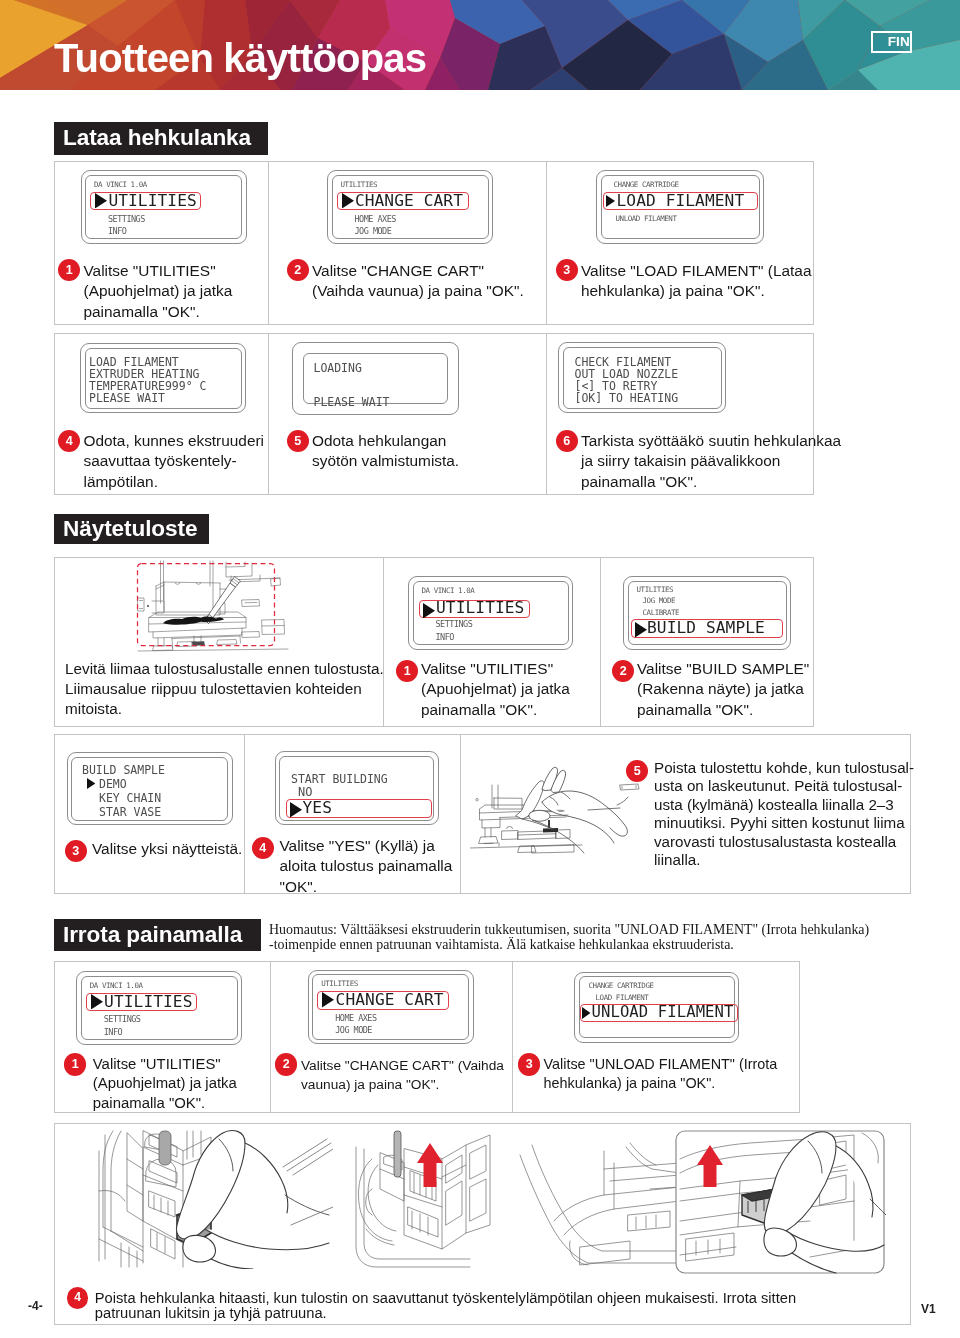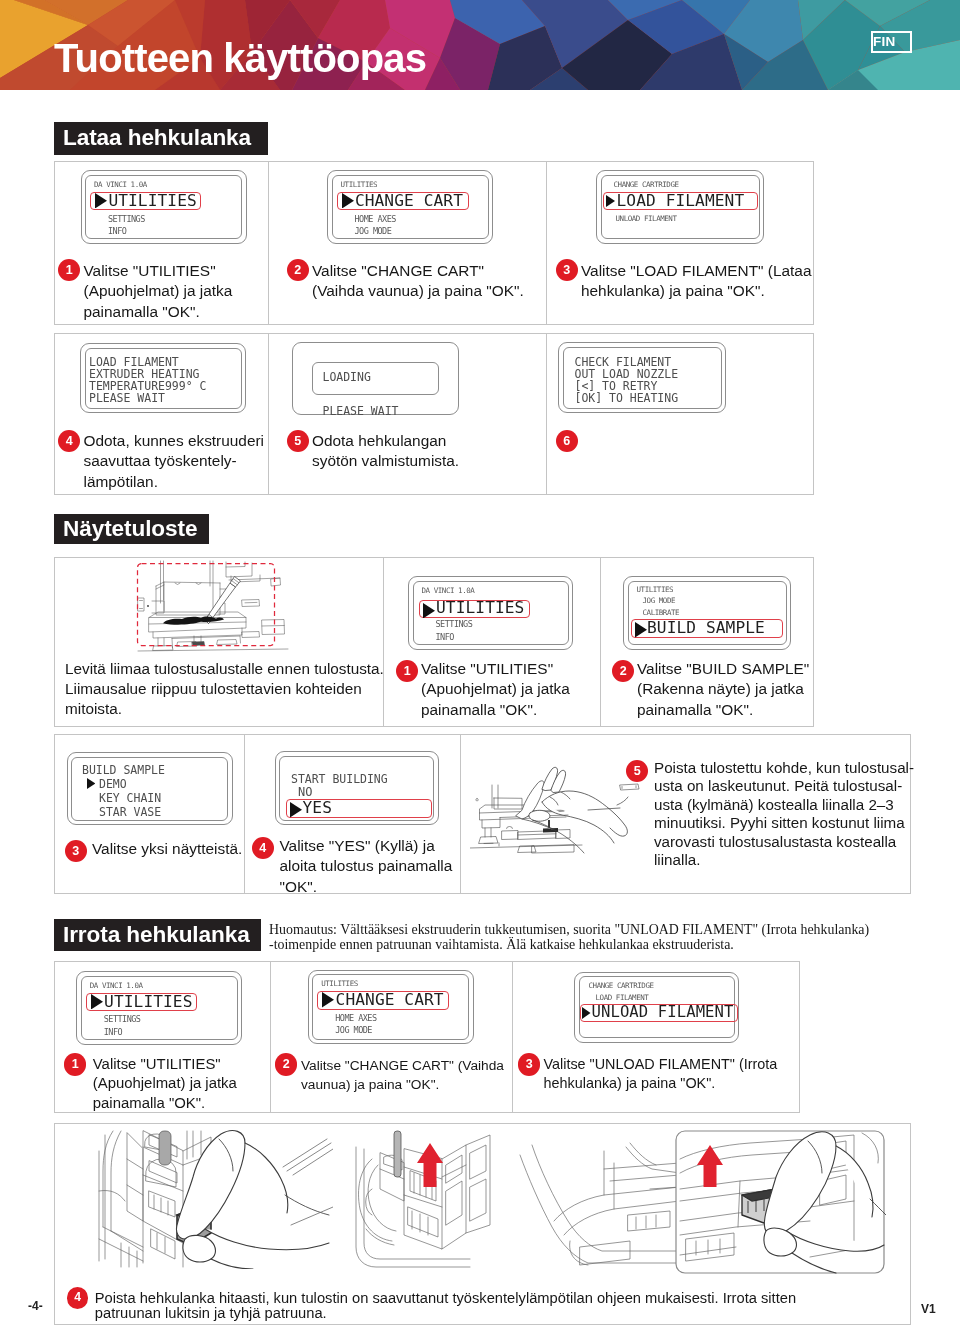--- a/index.html
+++ b/index.html
@@ -3,21 +3,21 @@
 <meta charset="utf-8">
 <style>
   html,body{margin:0;padding:0;}
   body{width:960px;height:1338px;background:#fff;font-family:"Liberation Sans",sans-serif;position:relative;overflow:hidden;}
   .page{position:absolute;left:0;top:0;width:960px;height:1338px;border-radius:27px;}
   
   .hdr{position:absolute;left:0;top:0;width:960px;height:90px;overflow:hidden;}
   .hdr svg{display:block;}
   .hdr-title{position:absolute;left:54px;top:38px;color:#fff;font-size:40px;line-height:40px;font-weight:bold;letter-spacing:-0.85px;}
   .fin-box{position:absolute;left:871px;top:31px;width:41px;height:22px;border:2px solid #fff;box-sizing:border-box;}
-  .fin-box span{position:absolute;left:0;top:2px;width:37px;text-align:left;line-height:14px;color:#fff;font-size:13.5px;font-weight:bold;letter-spacing:0.2px;}
+  .fin-box span{position:absolute;left:0;top:2px;width:37px;text-align:right;line-height:14px;color:#fff;font-size:13.5px;font-weight:bold;letter-spacing:0.2px;}
   
   .secbar{position:absolute;background:#231f20;color:#fff;font-weight:bold;
           display:flex;align-items:center;padding-left:9px;box-sizing:border-box;letter-spacing:-0.1px;}
   
   .tbl{position:absolute;box-sizing:border-box;border:1px solid #c4c4c4;}
   .vline{position:absolute;width:1px;background:#c4c4c4;}
   
   .stepnum{position:absolute;border-radius:50%;background:#e01b24;color:#fff;
            font-weight:bold;text-align:center;}
   .steptxt{position:absolute;color:#171717;white-space:pre-line;}
@@ -135,41 +135,42 @@
 <div class="vline" style="left:268px;top:333px;height:162px;"></div>
 <div class="vline" style="left:546px;top:333px;height:162px;"></div>
 <div class="lcd" style="left:80px;top:343px;width:166px;height:70px;border-radius:9px;padding:3.5px;">
       <div class="lcd-in" style="border-radius:6px;">
         <div class="lcdline" style="left:3.5px;top:8px;font-size:11.5px;letter-spacing:-0.02px;color:#4e4e4e;">LOAD FILAMENT</div>
         <div class="lcdline" style="left:3.5px;top:20px;font-size:11.5px;letter-spacing:-0.02px;color:#4e4e4e;">EXTRUDER HEATING</div>
         <div class="lcdline" style="left:3.5px;top:32px;font-size:11.5px;letter-spacing:-0.02px;color:#4e4e4e;">TEMPERATURE999° C</div>
         <div class="lcdline" style="left:3.5px;top:44px;font-size:11.5px;letter-spacing:-0.02px;color:#4e4e4e;">PLEASE WAIT</div>
       </div>
     </div>
-<div class="lcd" style="left:291.5px;top:342px;width:167px;height:73px;border-radius:9px;padding:19px;">
+<div class="lcd" style="left:291.5px;top:342px;width:167px;height:73px;border-radius:9px;padding:10px;">
       <div class="lcd-in" style="border-radius:6px;">
         <div class="lcdline" style="left:10px;top:9px;font-size:11.5px;letter-spacing:-0.02px;color:#4e4e4e;">LOADING</div>
         <div class="lcdline" style="left:10px;top:43px;font-size:11.5px;letter-spacing:-0.02px;color:#4e4e4e;">PLEASE WAIT</div>
       </div>
     </div>
 <div class="lcd" style="left:558px;top:342px;width:168px;height:71px;border-radius:9px;padding:3.5px;">
       <div class="lcd-in" style="border-radius:6px;">
         <div class="lcdline" style="left:11px;top:9px;font-size:11.5px;letter-spacing:-0.02px;color:#4e4e4e;">CHECK FILAMENT</div>
         <div class="lcdline" style="left:11px;top:21px;font-size:11.5px;letter-spacing:-0.02px;color:#4e4e4e;">OUT LOAD NOZZLE</div>
         <div class="lcdline" style="left:11px;top:33px;font-size:11.5px;letter-spacing:-0.02px;color:#4e4e4e;">[&lt;] TO RETRY</div>
         <div class="lcdline" style="left:11px;top:45px;font-size:11.5px;letter-spacing:-0.02px;color:#4e4e4e;">[OK] TO HEATING</div>
       </div>
     </div>
 <div class="stepnum" style="left:58px;top:429.6px;width:22.3px;height:22.3px;line-height:22.3px;font-size:12.5px;">4</div>
 <div class="steptxt" style="left:83.5px;top:430.5px;width:185px;font-size:15.4px;line-height:20.6px;">Odota, kunnes ekstruuderi
 saavuttaa työskentely-
 lämpötilan.</div>
 <div class="stepnum" style="left:286.5px;top:429.6px;width:22.3px;height:22.3px;line-height:22.3px;font-size:12.5px;">5</div>
 <div class="steptxt" style="left:312px;top:430.5px;width:180px;font-size:15.4px;line-height:20.6px;">Odota hehkulangan syötön valmistumista.</div>
 <div class="stepnum" style="left:555.5px;top:429.6px;width:22.3px;height:22.3px;line-height:22.3px;font-size:12.5px;">6</div>
+<div class="steptxt" style="left:581px;top:430.5px;width:264px;font-size:15.4px;line-height:20.6px;">Tarkista syöttääkö suutin hehkulankaa ja siirry takaisin päävalikkoon painamalla "OK".</div>
 <div class="secbar" style="left:54px;top:513.7px;width:155.2px;height:30.7px;font-size:22.6px;">Näytetuloste</div>
 <div class="tbl" style="left:54px;top:557px;width:760px;height:170px;"></div>
 <div class="vline" style="left:383px;top:557px;height:170px;"></div>
 <div class="vline" style="left:599.5px;top:557px;height:170px;"></div>
 <svg class="ill" style="left:130px;top:558px;" width="160" height="96" viewBox="0 0 160 96">
 <g fill="none" stroke="#5a5a5a" stroke-width="0.55" stroke-linejoin="round" stroke-linecap="round">
 
   <path d="M30.5 3 L30.5 45"></path>
         <path d="M33.5 3 L33.5 42"></path>
   <path d="M80 3 L80 28"></path>
@@ -340,21 +341,21 @@
   <path d="M118 48 L150 46"></path>
 </g>
 </svg>
 <div class="stepnum" style="left:626px;top:760px;width:22.3px;height:22.3px;line-height:22.3px;font-size:12.5px;">5</div>
 <div class="steptxt" style="left:654px;top:758.5px;width:268px;font-size:15.2px;line-height:18.6px;">Poista tulostettu kohde, kun tulostusal-
 usta on laskeutunut. Peitä tulostusal-
 usta (kylmänä) kostealla liinalla 2–3
 minuutiksi. Pyyhi sitten kostunut liima
 varovasti tulostusalustasta kostealla
 liinalla.</div>
-<div class="secbar" style="left:54px;top:919.1px;width:207.4px;height:31.5px;font-size:22.6px;">Irrota hehkulanka</div>
+<div class="secbar" style="left:54px;top:919.1px;width:207.4px;height:31.5px;font-size:22.6px;">Irrota painamalla</div>
 <div class="note" style="left:269px;top:921.5px;width:652px;font-size:13.9px;line-height:15.4px;">Huomautus: Välttääksesi ekstruuderin tukkeutumisen, suorita "UNLOAD FILAMENT" (Irrota hehkulanka)
 -toimenpide ennen patruunan vaihtamista. Älä katkaise hehkulankaa ekstruuderista.</div>
 <div class="tbl" style="left:54px;top:961px;width:746px;height:152px;"></div>
 <div class="vline" style="left:269.5px;top:961px;height:152px;"></div>
 <div class="vline" style="left:512px;top:961px;height:152px;"></div>
 <div class="lcd" style="left:76.2px;top:971px;width:166px;height:73.5px;border-radius:9px;padding:3.5px;">
       <div class="lcd-in" style="border-radius:6px;">
         <div class="lcdline" style="left:8px;top:5px;font-size:7.5px;letter-spacing:-0.45px;color:#5a5a5a;">DA VINCI 1.0A</div>
         <div class="lcdhl" style="left:4.2px;top:16.2px;width:111px;height:18.5px;"></div>
         <svg class="ill" style="left:9.0px;top:17.0px;" width="12" height="15.5" viewBox="0 0 12 15.5">

